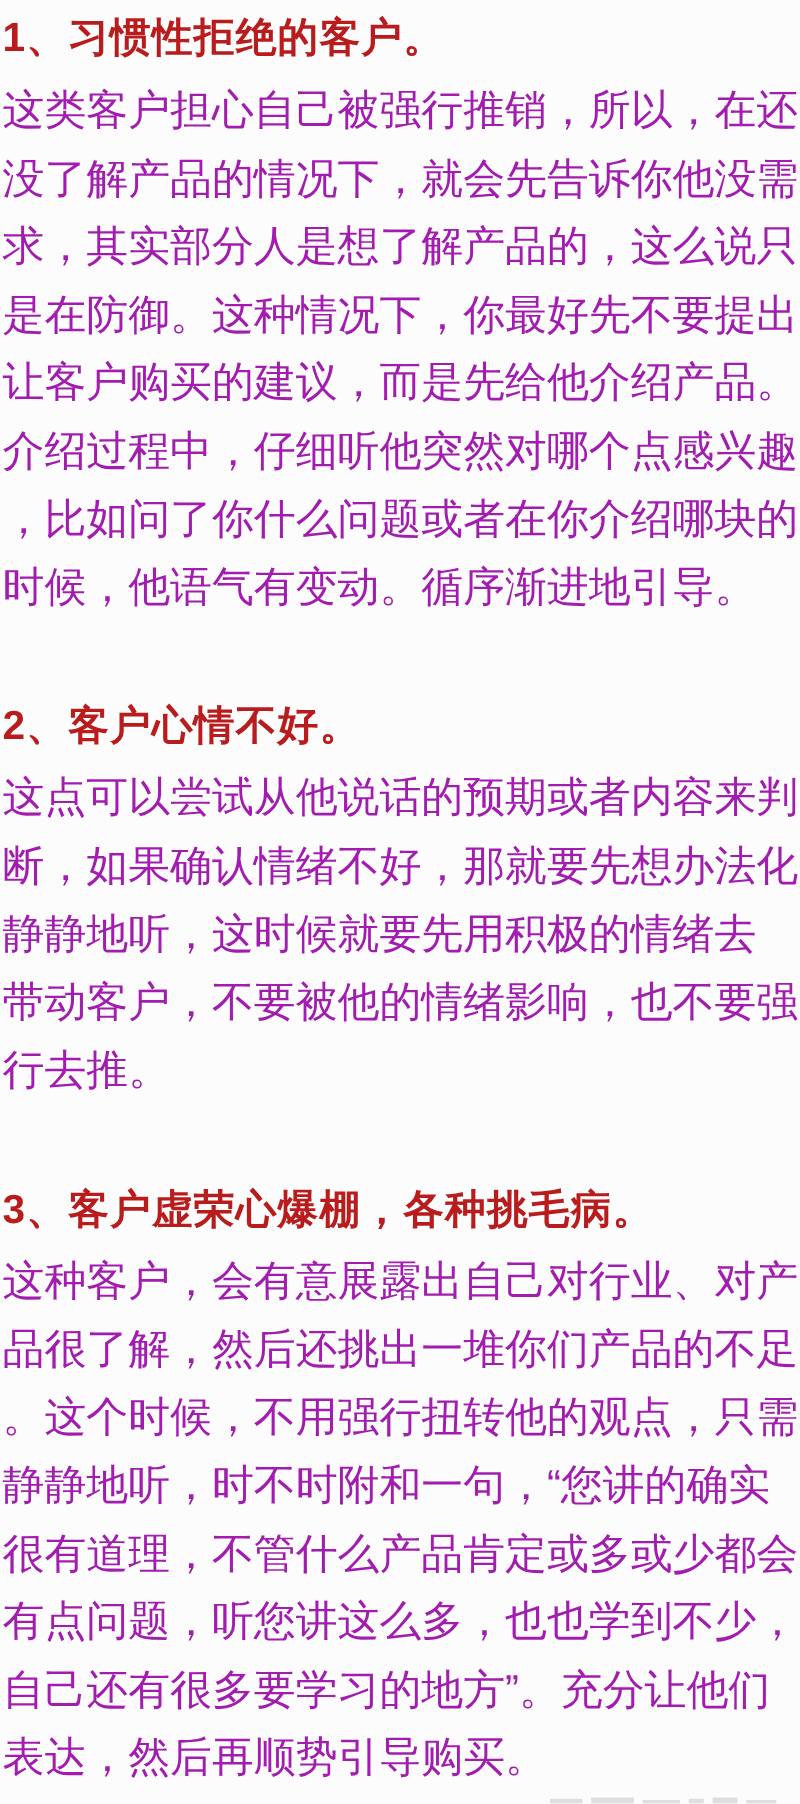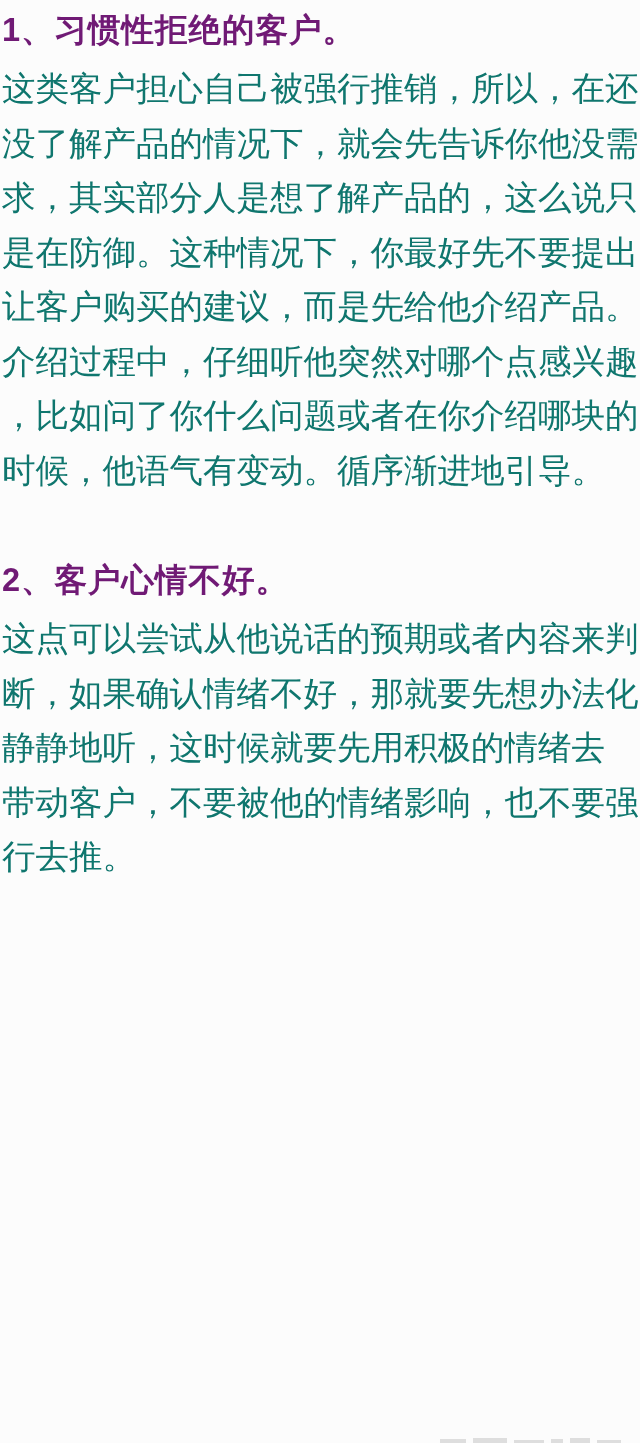--- a/index.html
+++ b/index.html
@@ -17,30 +17,30 @@
     box-sizing: border-box;
     padding: 4px 1px 0 2px;
   }
   .section {
     margin: 0 0 56px 0;
   }
   .section-heading {
     font-size: 32.5px;
     font-weight: 700;
     line-height: 52px;
-    color: #701a75;
+    color: #b91c1c;
     letter-spacing: 1px;
     margin: 0 0 6px 0;
     white-space: pre-line;
   }
   .section-body {
     font-size: 33.5px;
     font-weight: 400;
     line-height: 54.5px;
-    color: #0f766e;
+    color: #a21caf;
     letter-spacing: 0;
     margin: 0;
     white-space: pre-line;
   }
   
   .cutoff-fragment {
     position: absolute;
     left: 440px;
     bottom: 0;
     width: 200px;
@@ -82,20 +82,31 @@
 
   <div class="section">
     <h2 class="section-heading">2、客户心情不好。</h2>
     <p class="section-body">这点可以尝试从他说话的预期或者内容来判
 断，如果确认情绪不好，那就要先想办法化
 静静地听，这时候就要先用积极的情绪去
 带动客户，不要被他的情绪影响，也不要强
 行去推。</p>
   </div>
 
+  <div class="section">
+    <h2 class="section-heading">3、客户虚荣心爆棚，各种挑毛病。</h2>
+    <p class="section-body">这种客户，会有意展露出自己对行业、对产
+品很了解，然后还挑出一堆你们产品的不足
+。这个时候，不用强行扭转他的观点，只需
+静静地听，时不时附和一句，“您讲的确实
+很有道理，不管什么产品肯定或多或少都会
+有点问题，听您讲这么多，也也学到不少，
+自己还有很多要学习的地方”。充分让他们
+表达，然后再顺势引导购买。</p>
+  </div>
 
   <div class="cutoff-fragment">
     <span></span>
       <span></span>
       <span></span>
       <span></span>
       <span></span>
       <span></span>
   </div>
 

